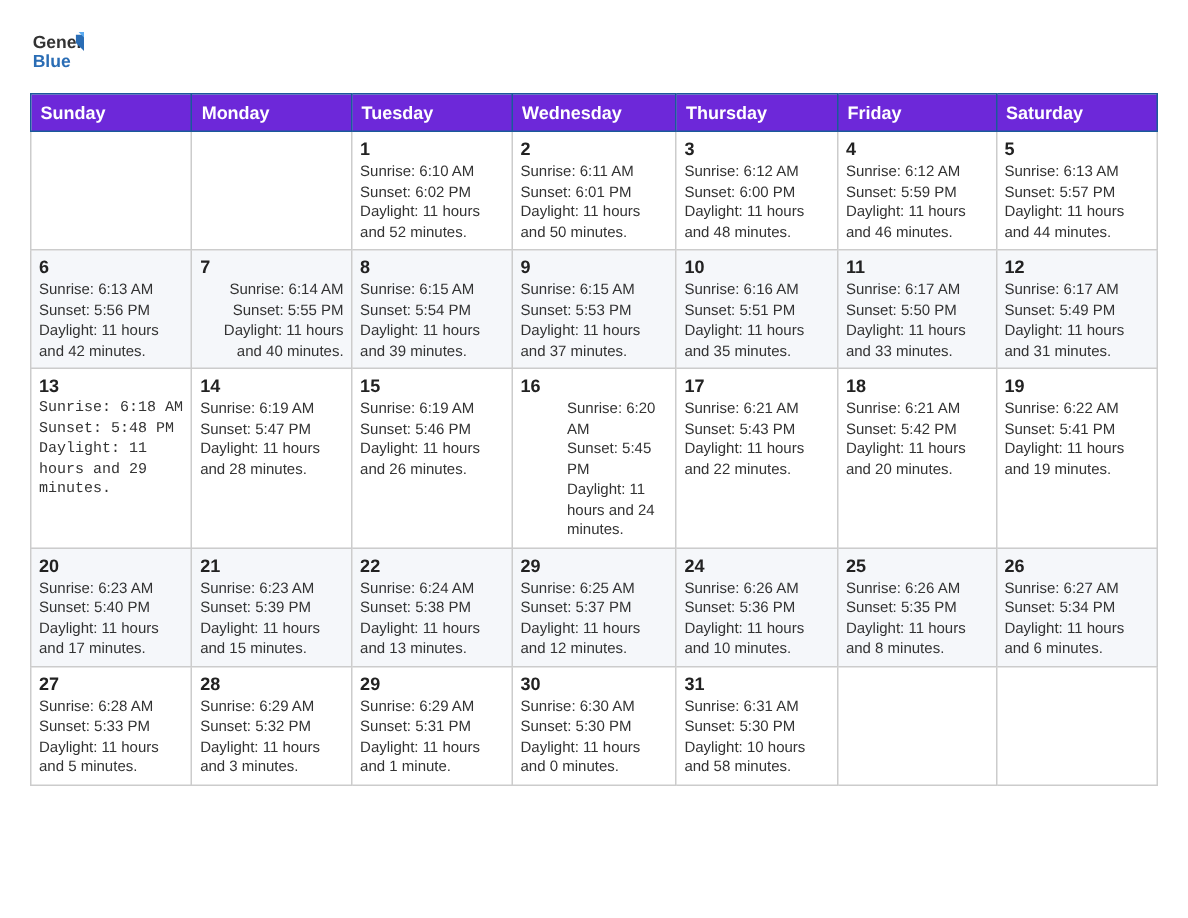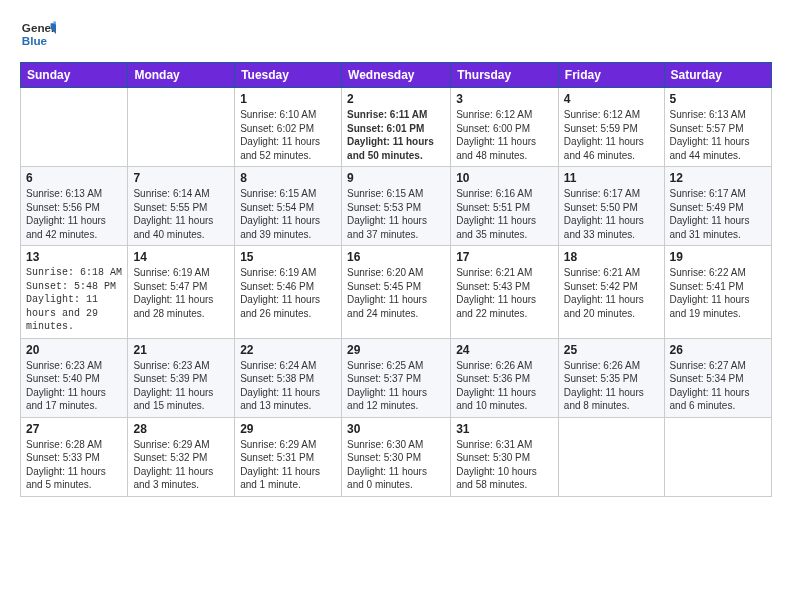--- a/index.html
+++ b/index.html
@@ -122,21 +122,21 @@
           <td class="empty-cell"></td>
           <td class="empty-cell"></td>
           <td>
             <div class="cell-day">1</div>
             <div class="cell-info" style="white-space: pre-line;">Sunrise: 6:10 AM
 Sunset: 6:02 PM
 Daylight: 11 hours and 52 minutes.</div>
           </td>
           <td>
             <div class="cell-day">2</div>
-            <div class="cell-info" style="white-space: pre-line; font-weight: bold;">Sunrise: 6:11 AM
+            <div class="cell-info" style="white-space: pre-line;">Sunrise: 6:11 AM
 Sunset: 6:01 PM
 Daylight: 11 hours and 50 minutes.</div>
           </td>
           <td>
             <div class="cell-day">3</div>
             <div class="cell-info" style="white-space: pre-line;">Sunrise: 6:12 AM
 Sunset: 6:00 PM
 Daylight: 11 hours and 48 minutes.</div>
           </td>
           <td>
@@ -154,21 +154,21 @@
         </tr>
         <tr>
           <td>
             <div class="cell-day">6</div>
             <div class="cell-info" style="white-space: pre-line;">Sunrise: 6:13 AM
 Sunset: 5:56 PM
 Daylight: 11 hours and 42 minutes.</div>
           </td>
           <td>
             <div class="cell-day">7</div>
-            <div class="cell-info" style="white-space: pre-line;">Sunrise: 6:14 AM
+            <div class="cell-info" style="white-space: pre-line; text-align: right;">Sunrise: 6:14 AM
 Sunset: 5:55 PM
 Daylight: 11 hours and 40 minutes.</div>
           </td>
           <td>
             <div class="cell-day">8</div>
             <div class="cell-info" style="white-space: pre-line;">Sunrise: 6:15 AM
 Sunset: 5:54 PM
 Daylight: 11 hours and 39 minutes.</div>
           </td>
           <td>
@@ -210,21 +210,21 @@
 Daylight: 11 hours and 28 minutes.</div>
           </td>
           <td>
             <div class="cell-day">15</div>
             <div class="cell-info" style="white-space: pre-line;">Sunrise: 6:19 AM
 Sunset: 5:46 PM
 Daylight: 11 hours and 26 minutes.</div>
           </td>
           <td>
             <div class="cell-day">16</div>
-            <div class="cell-info" style="white-space: pre-line;">Sunrise: 6:20 AM
+            <div class="cell-info" style="white-space: pre-line; margin-left: 31px;">Sunrise: 6:20 AM
 Sunset: 5:45 PM
 Daylight: 11 hours and 24 minutes.</div>
           </td>
           <td>
             <div class="cell-day">17</div>
             <div class="cell-info" style="white-space: pre-line;">Sunrise: 6:21 AM
 Sunset: 5:43 PM
 Daylight: 11 hours and 22 minutes.</div>
           </td>
           <td>

